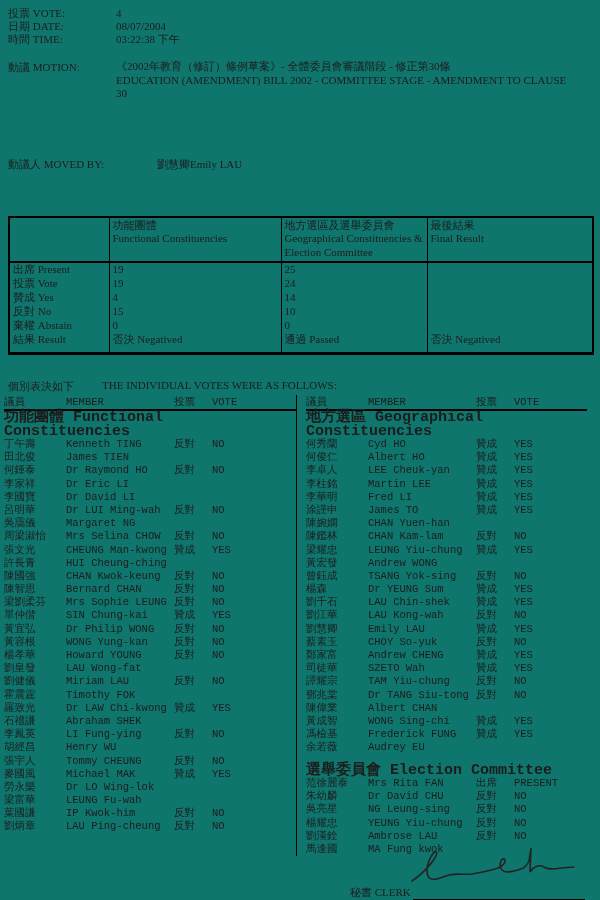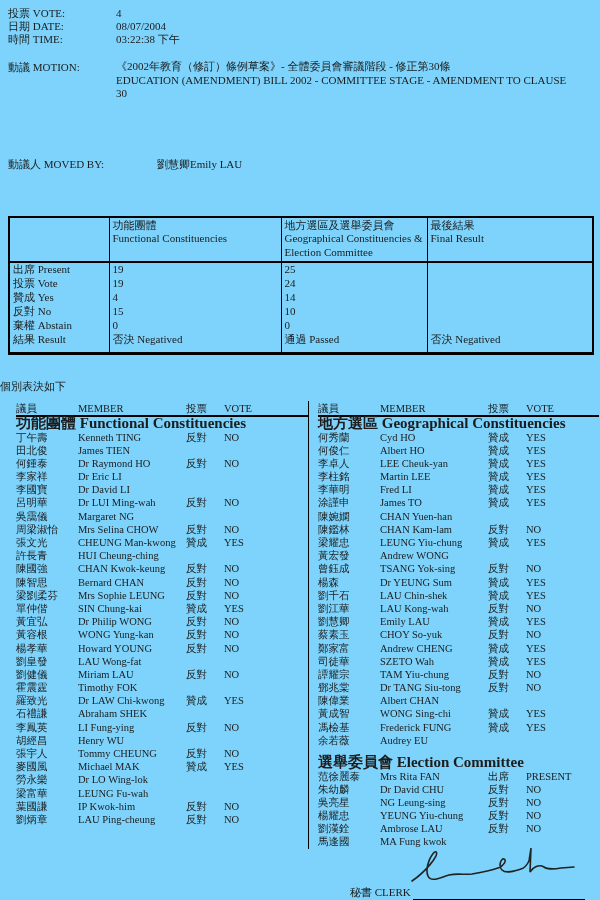--- a/index.html
+++ b/index.html
@@ -1,20 +1,20 @@
 <!DOCTYPE html>
 <html><head>
 <meta charset="utf-8">
 <style>
   * { margin:0; padding:0; box-sizing:border-box; }
   html,body { background:#888; }
   .page {
     position:relative;
     width:600px; height:900px;
-    background:#7dd3fc;
+    background:#0f766e;
     color:#1c1c1c;
     font-family:"Liberation Serif","DejaVu Serif",serif;
     font-size:11px;
     overflow:hidden;
     margin:0 auto;
   }
   
   .meta { padding:7px 0 0 8px; }
   .meta-row { display:grid; grid-template-columns:108px 1fr; line-height:13px; }
   .motion-block { display:grid; grid-template-columns:108px 1fr; padding-left:8px; margin-top:14px; }
@@ -38,22 +38,22 @@
     vertical-align:top; padding:0 3px;
     line-height:13.5px;
   }
   table.summary th:first-child, table.summary td:first-child { border-left:none; }
   table.summary thead th { border-bottom:2px solid #000; padding-top:1px; padding-bottom:2px; }
   table.summary td { height:14px; }
   td.indent { padding-left:30px; }
   tr.result-row td { padding-bottom:6px; }
 
   
-  .indiv-intro { display:flex; gap:28px; margin-top:24px; }
-  .votes-wrap { display:flex; margin-top:7px; padding-left:16px; }
+  .indiv-intro { display:flex; gap:28px; padding-left:8px; margin-top:24px; }
+  .votes-wrap { display:flex; margin-top:1px; padding-left:4px;font-family:Liberation Mono, monospace; }
   .half { width:292px; }
   .half.right { border-left:1px solid #000; padding-left:9px; width:291px; }
   .vhead {
     display:grid; grid-template-columns:62px 108px 38px 1fr;
     border-bottom:2px solid #000;
     line-height:15px; height:16px;
     font-size:10.5px;
   }
   .vsection { font-weight:bold; line-height:13.5px; font-size:15px; }
   .vrow {
@@ -161,20 +161,21 @@
         <td>結果 Result</td>
         <td>否決 Negatived</td>
         <td>通過 Passed</td>
         <td>否決 Negatived</td>
       </tr>
     </tbody>
   </table>
 
   <div class="indiv-intro">
     <span>個別表決如下</span>
+    <span>THE INDIVIDUAL VOTES WERE AS FOLLOWS:</span>
   </div>
 
   <div class="votes-wrap">
     <div class="half left">
       <div class="vhead">
         <span>議員</span>
         <span>MEMBER</span>
         <span>投票</span>
         <span>VOTE</span>
       </div>

